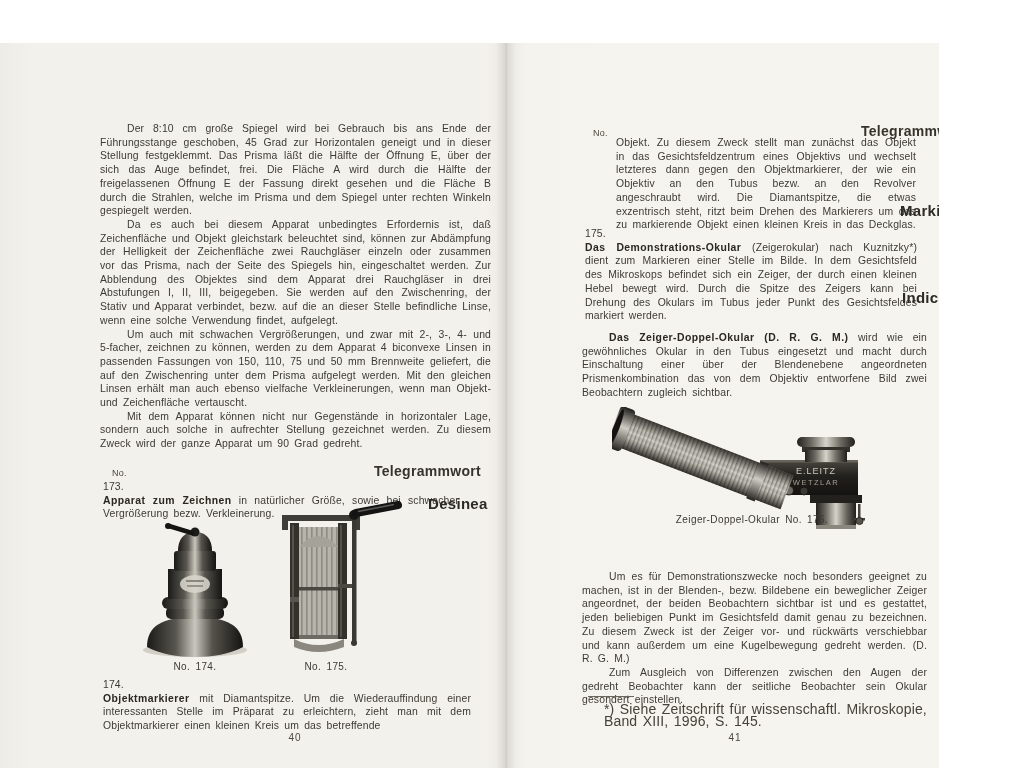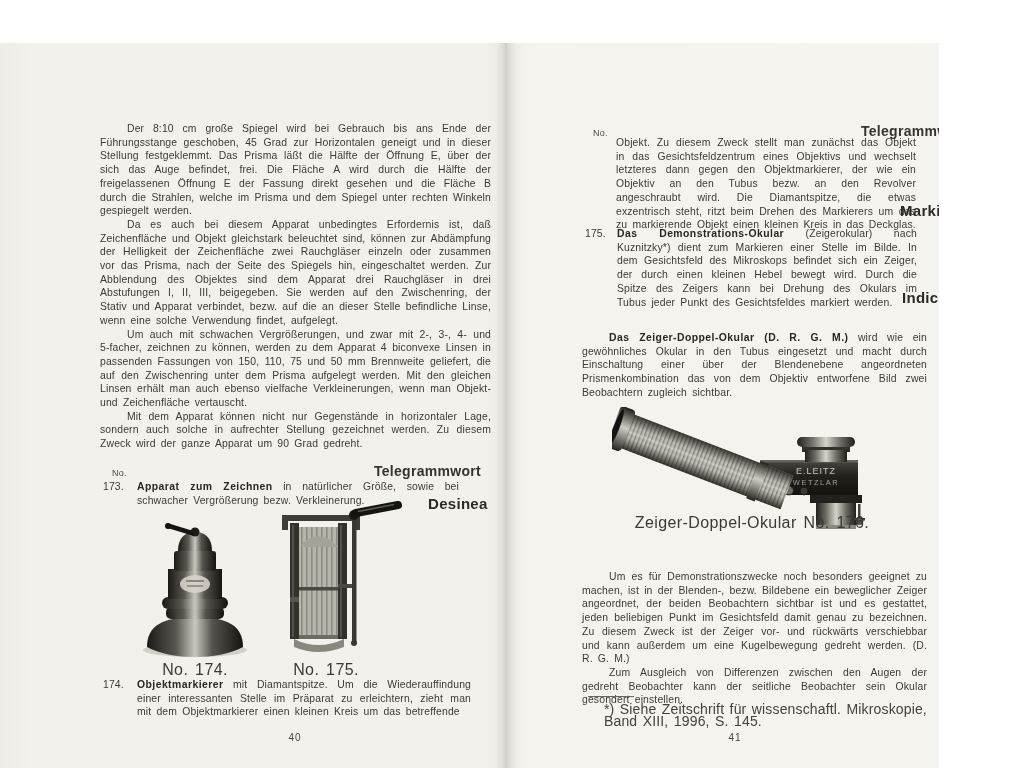--- a/index.html
+++ b/index.html
@@ -16,25 +16,25 @@
     background:linear-gradient(90deg,rgba(0,0,0,0) 0%,rgba(60,55,45,.10) 45%,rgba(60,55,45,.16) 50%,rgba(60,55,45,.08) 60%,rgba(0,0,0,0) 100%);}
   .abs{position:absolute;}
   .t{font-size:10.4px;line-height:13.7px;color:#3c3a33;text-align:justify;
      word-spacing:2.1px;letter-spacing:0.15px;}
   .t p{margin:0;}
   .indent{text-indent:27px;}
   .bold-lead{font-weight:bold;color:#292720;letter-spacing:0.45px;}
   .colhead{display:flex;justify-content:space-between;align-items:baseline;
      font-size:9px;color:#4a473f;letter-spacing:0.2px;}
   .colhead .tg{font-weight:bold;font-size:14px;letter-spacing:0.3px;color:#35332c;}
-  .item{display:flex;}
+  .item{display:flex;flex-direction:column;}
   .item .num{flex:none;font-size:10.4px;line-height:13.7px;color:#3c3a33;}
   .item .itext{flex:1;}
   .margin-word{font-weight:bold;font-size:15px;color:#2c2a24;text-align:right;letter-spacing:0.3px;}
-  .caption{font-size:16px;color:#3c3a33;text-align:center;letter-spacing:0.4px;word-spacing:2px;}
+  .caption{font-size:10px;color:#3c3a33;text-align:center;letter-spacing:0.4px;word-spacing:2px;}
   .pagenum{font-size:10px;color:#4a473f;text-align:center;letter-spacing:1px;}
   .footnote-rule{width:46px;height:1px;background:#6b675d;margin-left:3px;}
   .footnote-text{font-size:14px;line-height:11.5px;color:#45423a;padding-left:19px;margin-top:7px;
      letter-spacing:0.15px;word-spacing:1.4px;}
   figure{margin:0;}
 </style>
 </head>
 <body>
 
 <div id="canvas">

